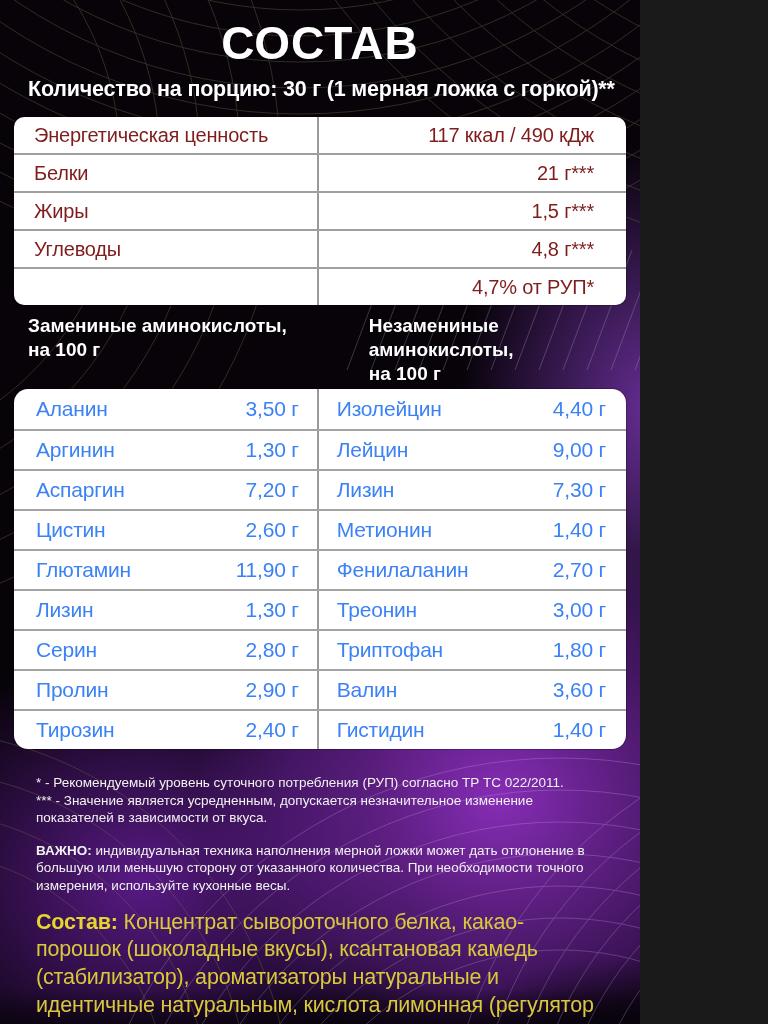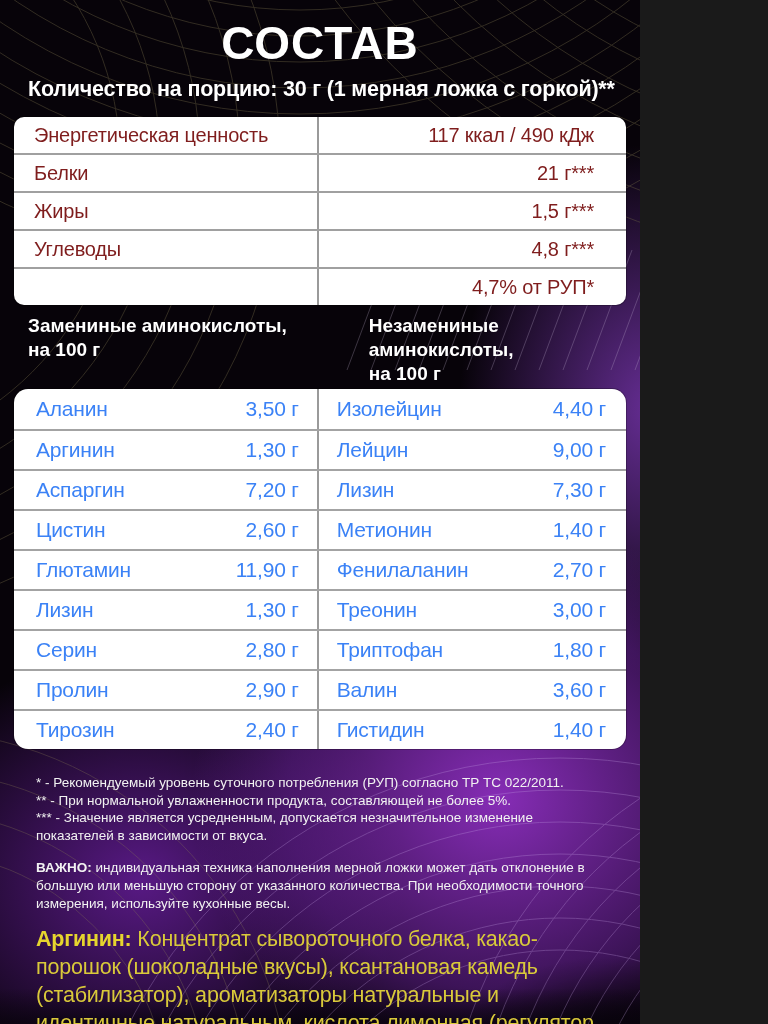--- a/index.html
+++ b/index.html
@@ -257,21 +257,20 @@
           </div>
         <div class="ahalf right">
             <span>Гистидин</span>
             <span>1,40 г</span>
           </div>
       </div>
     </div>
 
     <div class="footnotes">
       <div>* - Рекомендуемый уровень суточного потребления (РУП) согласно ТР ТС 022/2011.</div>
-      <div>** - При нормальной увлажненности продукта, составляющей не более 5%.</div>
       <div>*** - Значение является усредненным, допускается незначительное изменение показателей в зависимости от вкуса.</div>
     </div>
 
     <div class="important"><b>ВАЖНО:</b><span> индивидуальная техника наполнения мерной ложки может дать отклонение в большую или меньшую сторону от указанного количества. При необходимости точного измерения, используйте кухонные весы.</span></div>
 
-    <div class="composition"><span class="comp-label">Аргинин:</span><span> Концентрат сывороточного белка, какао-порошок (шоколадные вкусы), ксантановая камедь (стабилизатор), ароматизаторы натуральные и идентичные натуральным, кислота лимонная (регулятор кислотности (фруктовые и ягодные вкусы)), соль пищевая, сукралоза (подсластитель).</span></div>
+    <div class="composition"><span class="comp-label">Состав:</span><span> Концентрат сывороточного белка, какао-порошок (шоколадные вкусы), ксантановая камедь (стабилизатор), ароматизаторы натуральные и идентичные натуральным, кислота лимонная (регулятор кислотности (фруктовые и ягодные вкусы)), соль пищевая, сукралоза (подсластитель).</span></div>
   </div>
 </div>
 
 </body></html>

